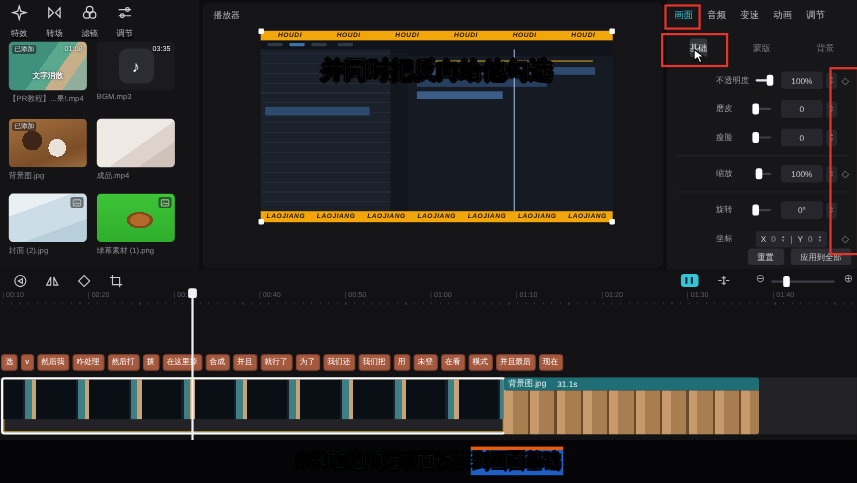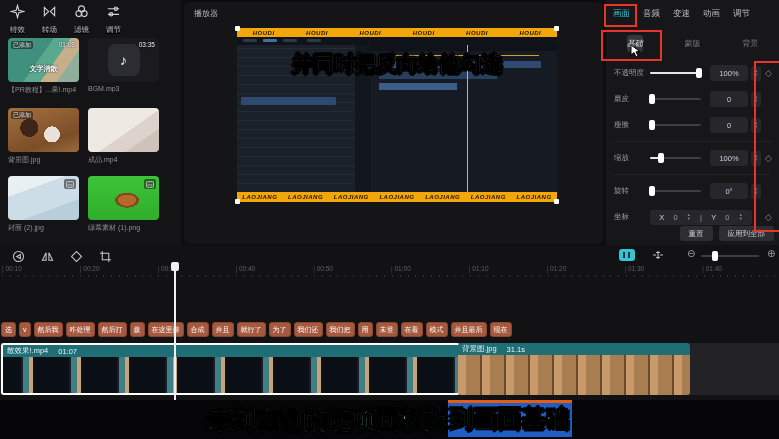--- a/index.html
+++ b/index.html
@@ -66,24 +66,24 @@
   #fs-btn{position:absolute;right:26px;top:2px;cursor:pointer;}
   #fs-btn svg{width:10px;height:10px;stroke:#bcbcc4;fill:none;stroke-width:1.2;}
 
   
   #props-panel{position:absolute;left:606px;top:0;width:173px;height:245px;background:#17171a;}
   #ptabs{position:absolute;left:7px;top:8px;display:flex;gap:13px;}
   .ptab{font-size:8.5px;color:#bdbdc5;cursor:pointer;}
   .ptab.active{color:#3ac8d8;font-family:Liberation Mono, monospace;}
   #psubtabs{position:absolute;left:0;top:33px;width:173px;display:flex;}
   .psub{flex:1;display:flex;align-items:center;justify-content:center;font-size:8px;color:#76767f;cursor:pointer;height:20px;}
-  .psub.active span{background:#35353c;color:#e8e8ee;border-radius:3px;padding:3px 0;font-style:italic;}
+  .psub.active span{background:#35353c;color:#e8e8ee;border-radius:3px;padding:3px 0;}
   #prows{position:absolute;left:0;top:60px;right:0;}
   .prow{display:flex;align-items:center;height:26px;padding:0 3px 0 8px;}
-  .plabel{width:36px;font-size:7.5px;color:#9a9aa2;flex:none;}
+  .plabel{width:36px;font-size:7.5px;color:#9a9aa2;flex:none;margin-left:37px;}
   .slider{flex:1;height:2px;background:#3e3e46;border-radius:1px;position:relative;margin-right:9px;cursor:pointer;}
   .sfill{position:absolute;left:0;top:0;bottom:0;background:#e4e4ea;border-radius:1px;}
   .shandle{position:absolute;top:-4px;width:6px;height:10px;background:#fff;border-radius:2px;margin-left:-3px;}
   .vbox{width:38px;height:16px;background:#26262c;border-radius:3px;color:#cfcfd6;font-size:7.5px;display:flex;align-items:center;justify-content:center;flex:none;}
   .stepper{width:10px;height:15px;background:#26262c;border-radius:3px;display:flex;flex-direction:column;align-items:center;justify-content:center;color:#8a8a92;font-size:4px;line-height:4px;margin-left:3px;flex:none;cursor:pointer;}
   .kf{width:15px;text-align:center;color:#85858d;font-size:9px;flex:none;cursor:pointer;}
   .kf.empty{visibility:hidden;}
   .pdiv{height:1px;background:#232327;margin:3px 8px;}
   .coordbox{flex:1;height:15px;background:#26262c;border-radius:3px;display:flex;align-items:center;justify-content:space-evenly;font-size:7.5px;color:#9a9aa2;margin-right:9px;}
   .coordbox b{color:#cfcfd6;font-weight:normal;}
@@ -123,21 +123,21 @@
   #clip1{left:1px;width:455px;border:2px solid #fff;box-shadow:inset 0 0 0 1px rgba(216,185,60,.9);height:48px;}
   #clip2{left:458px;width:232px;}
   .clip-head{height:12px;display:flex;align-items:center;gap:10px;background:#1f6d75;color:#eaf4f4;font-size:7.5px;padding:0 4px;}
   .clip-body1{height:36px;background:repeating-linear-gradient(90deg,#0a0e15 0 18px,#15202c 18px 20px,#3f7e82 20px 26px,#c7a478 26px 30px,#0a0e15 30px 48px);}
   .clip-body2{height:40px;background:repeating-linear-gradient(90deg,#c69a6a 0 8px,#a87e50 8px 22px,#6b4a2c 22px 24px);}
   #playhead{position:absolute;left:174px;top:18px;width:2px;height:137px;background:#f0f0f4;z-index:20;cursor:ew-resize;}
   #playhead:before{content:"";position:absolute;left:-3px;top:-1px;width:8px;height:9px;background:#f0f0f4;border-radius:2px;}
 
   
   #subtitle-bar{position:absolute;left:0;top:400px;width:779px;height:39px;background:#050507;display:flex;align-items:center;justify-content:center;}
-  #subtitle-bar .subline{font-size:24px;font-weight:bold;color:#86efac;-webkit-text-stroke:1px #000;
+  #subtitle-bar .subline{font-size:16px;font-weight:bold;color:#86efac;-webkit-text-stroke:1px #000;
     text-shadow:2px 0 0 #000,-2px 0 0 #000,0 2px #000,0 -2px #000,1px 1px #000,-1px -1px #000;}
   #subtitle-bar .hl{position:relative;background:#1d5fc6;padding:1px 2px 2px 2px;}
   #subtitle-bar .hl:before{content:"";position:absolute;left:0;right:0;top:-2px;height:3px;background:#ea5b0c;}
 </style>
 </head>
 <body>
 
 <div id="app">
 
   <div id="top">
@@ -453,24 +453,20 @@
         <span class="tclip">我们把</span>
         <span class="tclip">用</span>
         <span class="tclip">未登</span>
         <span class="tclip">在看</span>
         <span class="tclip">模式</span>
         <span class="tclip">并且最后</span>
         <span class="tclip">现在</span>
       </div>
     <div id="video-track">
       <div id="clip1" class="vclip">
-        <div class="clip-head">
-          <span>散效果!.mp4</span>
-          <span>01:07</span>
-        </div>
         <div class="clip-body1"></div>
       </div>
       <div id="clip2" class="vclip">
         <div class="clip-head">
           <span>背景图.jpg</span>
           <span>31.1s</span>
         </div>
         <div class="clip-body2"></div>
       </div>
     </div>

